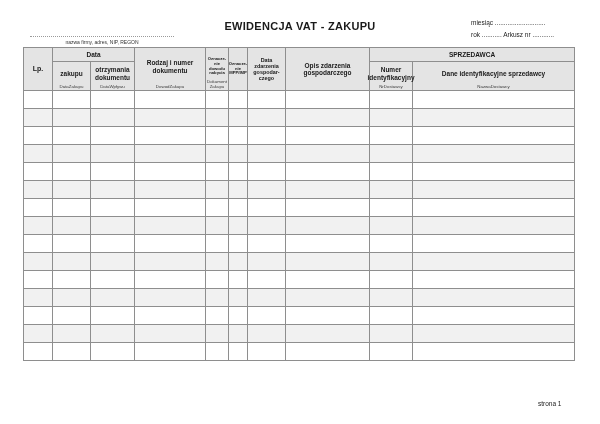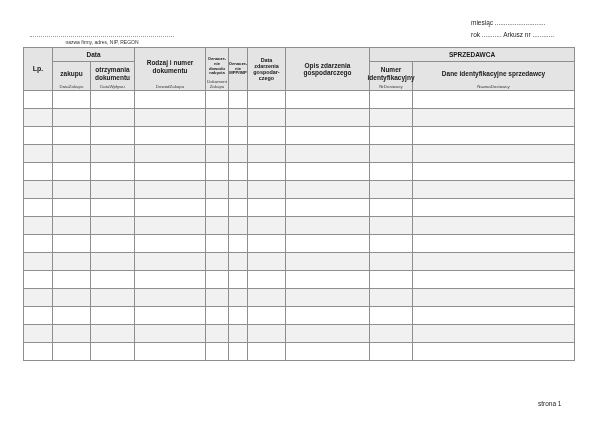--- a/index.html
+++ b/index.html
@@ -48,20 +48,21 @@
   tbody tr:nth-child(even) td{background:#f1f1f1;}
   .footer{
     position:absolute;top:400px;left:538px;font-size:6.5px;color:#222;
   }
 </style>
 </head>
 <body>
 
 <div class="sheet">
 
+  <div class="title">EWIDENCJA VAT - ZAKUPU</div>
 
   <div class="meta">
     <div class="meta-line">miesiąc ............................</div>
     <div class="meta-line">rok ........... Arkusz  nr ............</div>
   </div>
 
   <div class="company">nazwa firmy, adres, NIP, REGON</div>
 
   <table class="vat">
     <colgroup>

